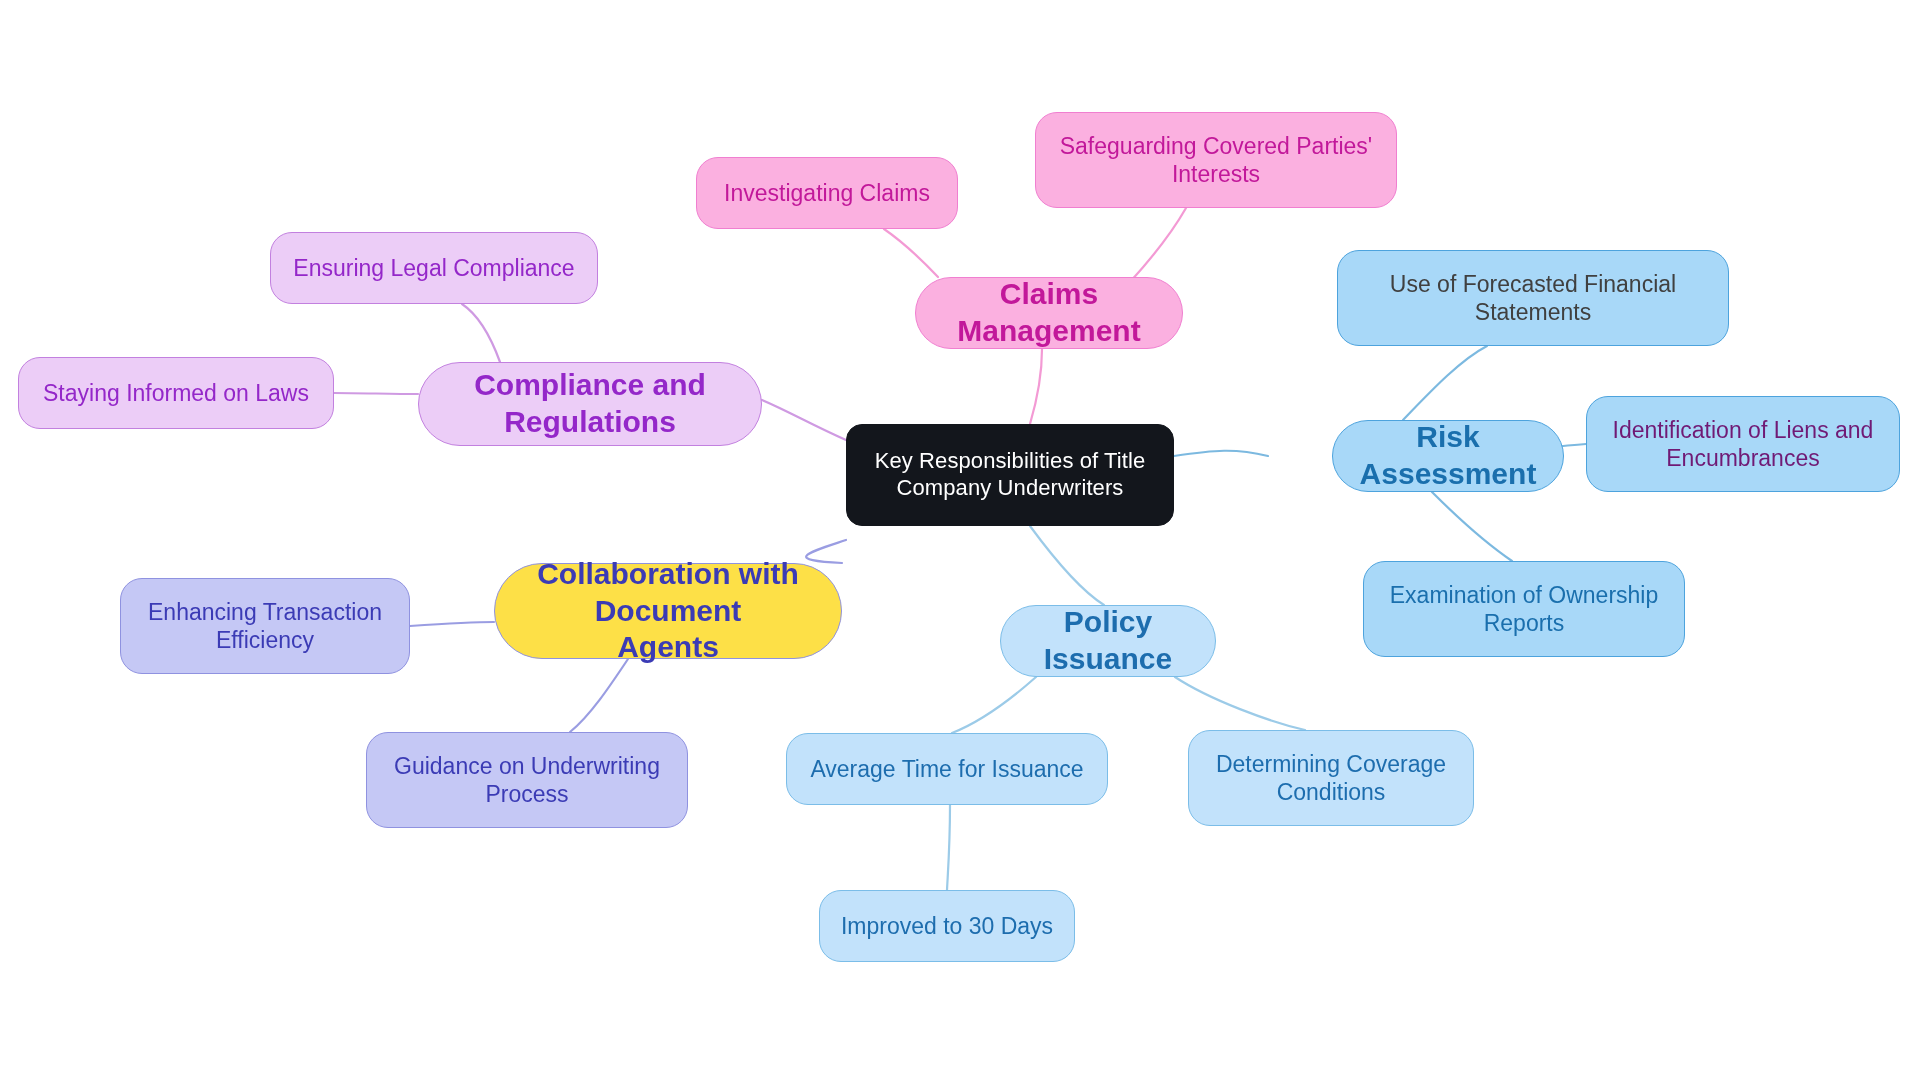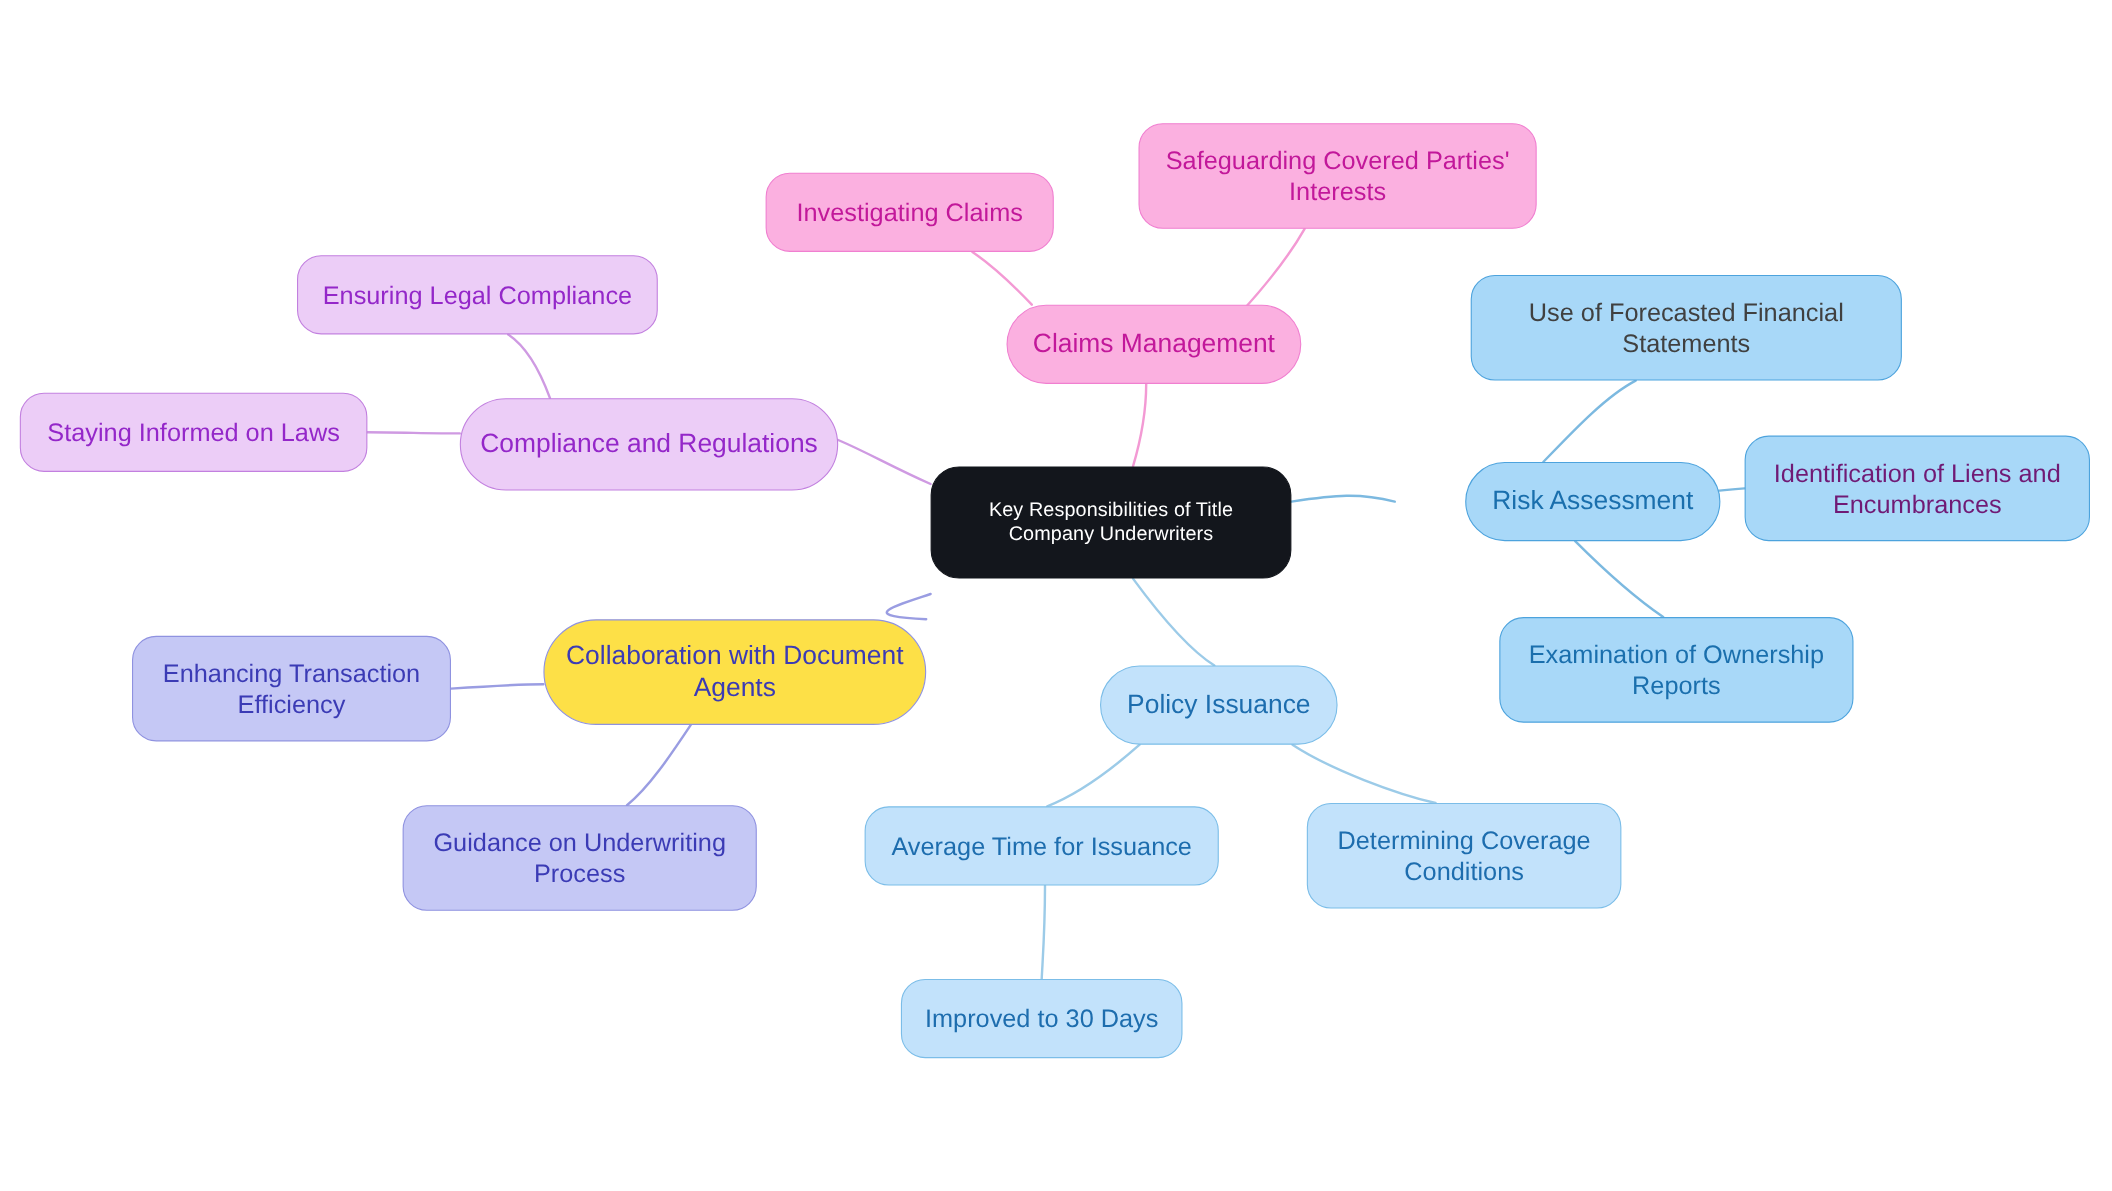--- a/index.html
+++ b/index.html
@@ -33,27 +33,28 @@
     align-items: center;
     justify-content: center;
     text-align: center;
     border-style: solid;
     border-width: 1px;
     line-height: 1.22;
     padding: 4px 10px;
     white-space: pre-line;
   }
   .node.root {
-    border-radius: 26px;
-    font-size: 18px;
+    border-radius: 16px;
+    font-size: 22px;
     letter-spacing: 0.1px;
   }
   .node.level1 {
     border-radius: 999px;
-    font-size: 24px;
+    font-size: 30px;
+    font-weight: bold;
   }
   .node.level2 {
     border-radius: 22px;
     font-size: 23px;
   }
 </style>
 </head>
 <body>
 
 <div id="mindmap-root">

